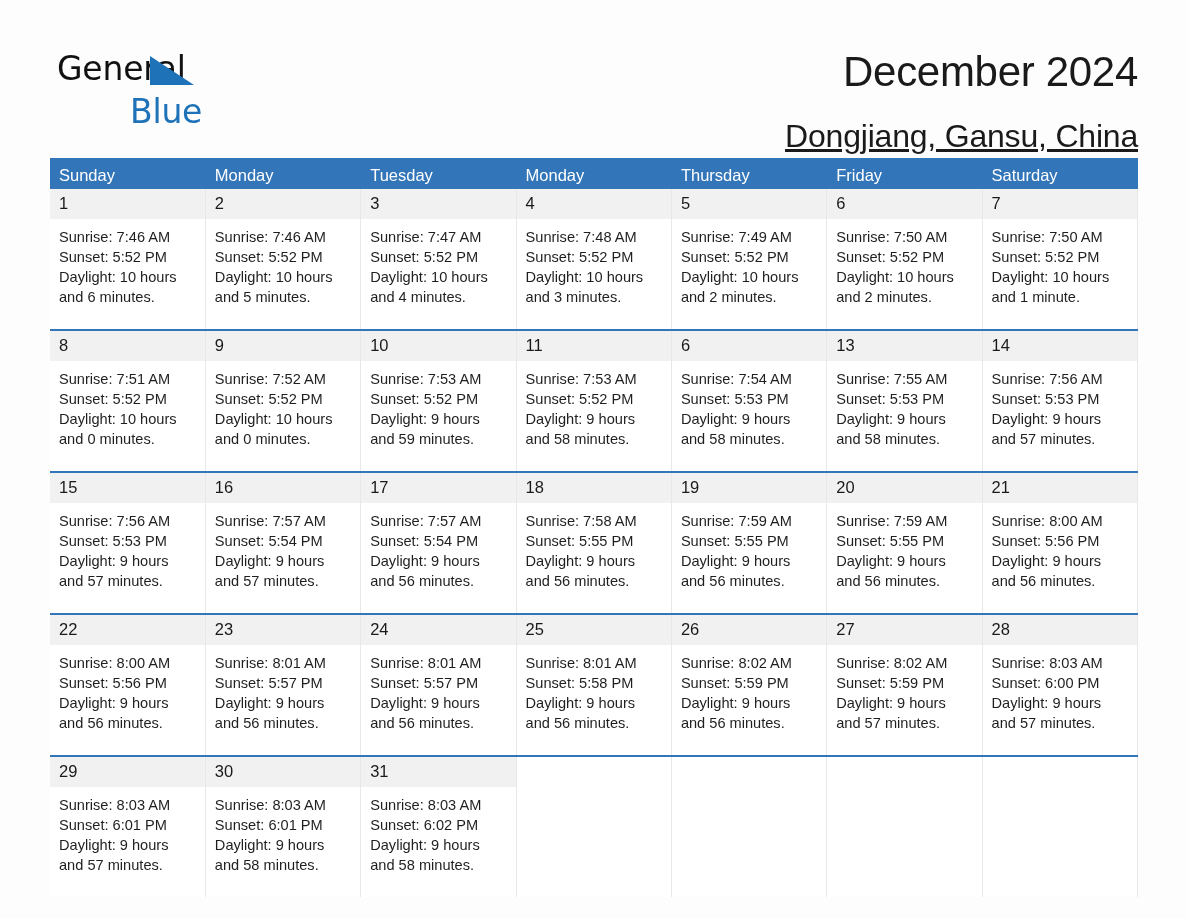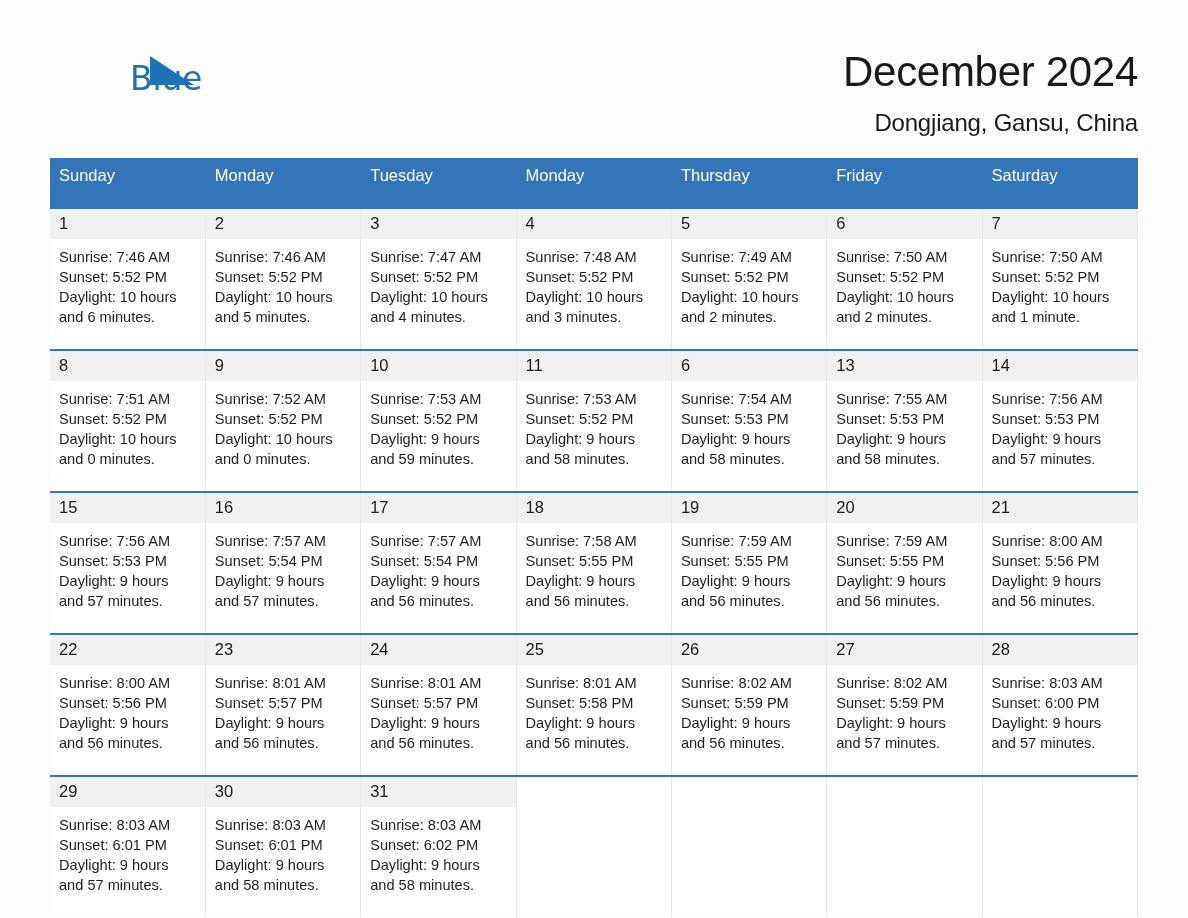--- a/index.html
+++ b/index.html
@@ -72,46 +72,47 @@
     text-align: right;
   }
   .cal-title {
     font-size: 42px;
     color: #1a1a1a;
     font-weight: 400;
     line-height: 1.05;
     letter-spacing: -0.3px;
   }
   .cal-subtitle {
-    margin-top: 15px;
-    font-size: 24px;
+    margin-top: 24px;
+    font-size: 32px;
     color: #1a1a1a;
     font-weight: 400;
     letter-spacing: -0.2px;
+    text-decoration: underline;
   }
 
   
   .calendar {
     position: absolute;
     left: 50px;
     top: 158px;
     width: 1088px;
   }
   .cal-table {
     width: 100%;
     border-collapse: collapse;
     table-layout: fixed;
   }
   .cal-table th {
     background: #3275b8;
     color: #ffffff;
     font-size: 16.5px;
     font-weight: 400;
     text-align: left;
-    padding: 8px 0 24px 9px;
+    padding: 8px 0 4px 9px;
     border-right: 1px solid #3275b8;
   }
   .cal-table td {
     vertical-align: top;
     padding: 0;
     background: #ffffff;
     border-right: 1px solid #e8e8e8;
     border-top: 2px solid #3275b8;
     width: 14.2857%;
   }
@@ -151,20 +152,21 @@
     min-height: 92px;
   }
 </style>
 </head>
 <body>
 
 <div class="page">
 
   <div class="header">
     <div class="logo">
+      <span class="logo-row1">General</span>
       <span class="logo-tri"></span>
       <span class="logo-row2">Blue</span>
     </div>
 
     <div class="title-block">
       <div class="cal-title">December 2024</div>
       <div class="cal-subtitle">Dongjiang, Gansu, China</div>
     </div>
   </div>
 

